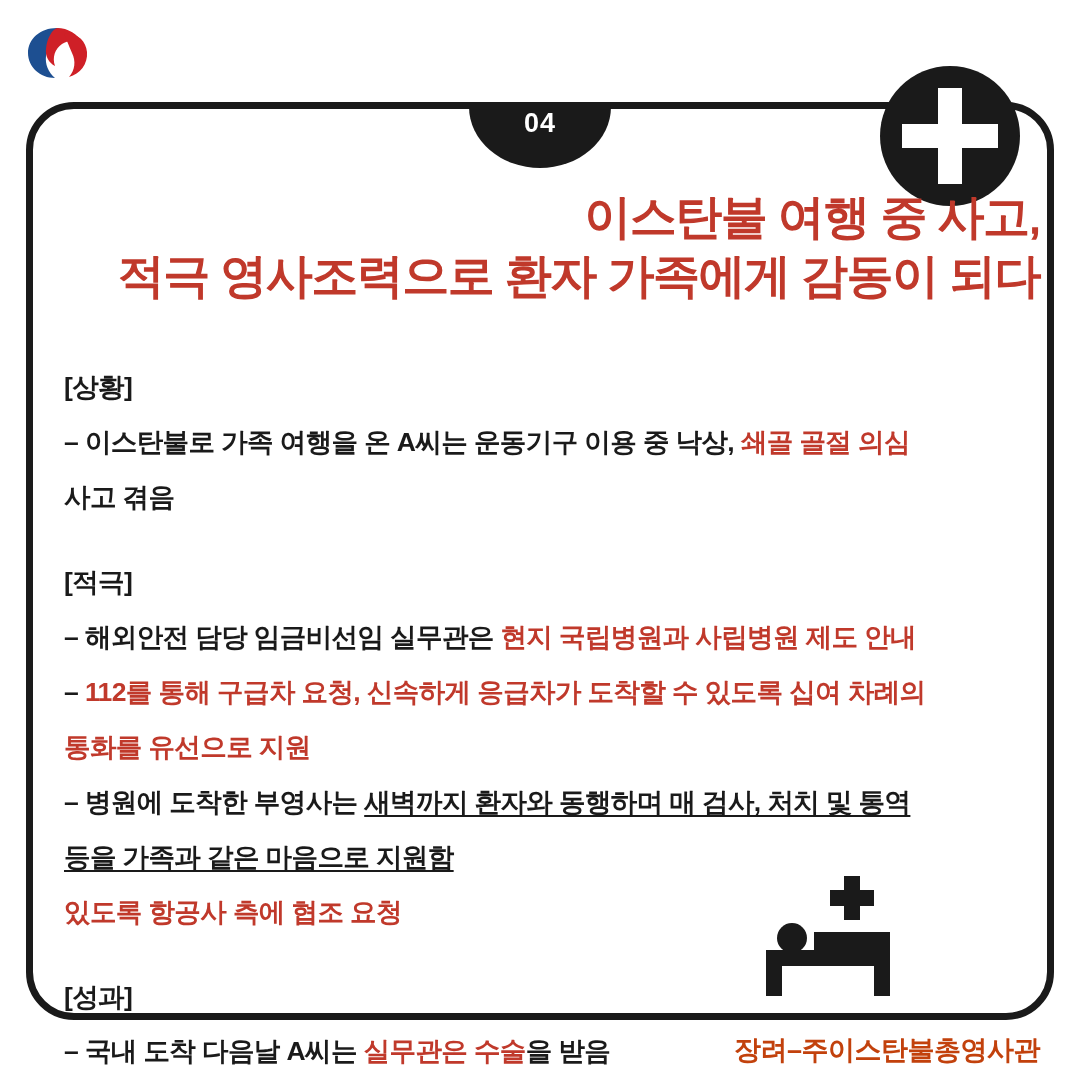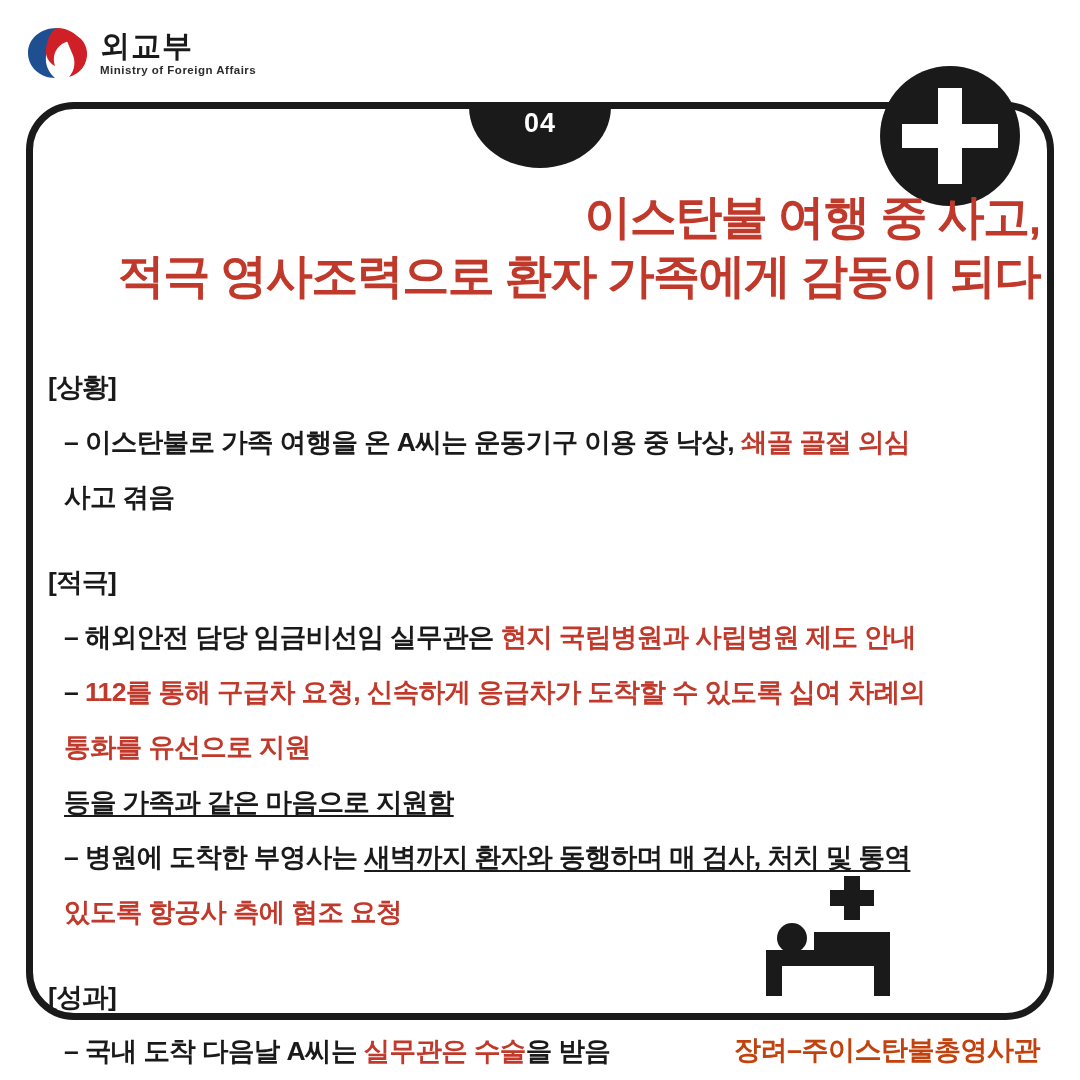--- a/index.html
+++ b/index.html
@@ -111,21 +111,21 @@
     position: absolute;
     left: 48px;
     top: 368px;
     width: 986px;
     font-size: 26.5px;
     font-weight: bold;
     line-height: 1.47;
     color: #1a1a1a;
     letter-spacing: -0.6px;
   }
-  .sec-head { margin: 0 0 2px 0; }
+  .sec-head { margin: 0 0 2px 16px; }
   .line { margin: 16px; }
   .gap { height: 30px; }
   .red { color: #c0392b; }
   .ul { text-decoration: underline; text-underline-offset: 4px; }
 
   
   .bed-icon {
     position: absolute;
     right: 172px;
     bottom: 84px;
@@ -150,24 +150,20 @@
 
 <div id="card">
 
   <div class="logo-wrap">
     <div class="logo-mark">
       <svg viewBox="0 0 66 58" width="66" height="58" aria-hidden="true">
         <path d="M33 4 C16 4 4 15 4 29 C4 43 16 54 31 54 C24 48 21 40 22 32 C23 22 30 14 42 12 C39 7 36 4 33 4 Z" fill="#1d4f91"></path>
         <path d="M33 4 C44 4 54 10 59 20 C52 16 44 16 38 20 C31 25 28 33 31 42 C25 39 21 32 22 25 C23 14 28 6 33 4 Z" fill="#cf2027"></path>
         <path d="M40 10 C52 8 62 16 63 28 C64 40 56 50 45 53 C51 46 52 37 48 29 C45 22 42 14 40 10 Z" fill="#cf2027"></path>
       </svg>
-    </div>
-    <div>
-      <div class="logo-text-ko">외교부</div>
-      <div class="logo-text-en">Ministry of Foreign Affairs</div>
     </div>
   </div>
 
   <div class="frame"></div>
 
   <div class="badge">04</div>
 
   <div class="plus-circle">
     <svg viewBox="0 0 148 148" width="148" height="148" aria-hidden="true">
       <circle cx="74" cy="74" r="70" fill="#1a1a1a"></circle>
@@ -182,22 +178,22 @@
 
   <div class="body-text" id="body">
       <div class="sec-head">[상황]</div>
       <div class="line"><span>– 이스탄불로 가족 여행을 온 A씨는 운동기구 이용 중 낙상, </span><span class="red">쇄골 골절 의심</span></div>
       <div class="line"><span>사고 겪음</span></div>
       <div class="gap"></div>
       <div class="sec-head">[적극]</div>
       <div class="line"><span>– 해외안전 담당 임금비선임 실무관은 </span><span class="red">현지 국립병원과 사립병원 제도 안내</span></div>
       <div class="line"><span>– </span><span class="red">112를 통해 구급차 요청, 신속하게 응급차가 도착할 수 있도록 십여 차례의</span></div>
       <div class="line"><span class="red">통화를 유선으로 지원</span></div>
+      <div class="line"><span>– 병원에 도착한 부영사는 </span><span class="ul">새벽까지 환자와 동행하며 매 검사, 처치 및 통역</span></div>
       <div class="line"><span class="ul">등을 가족과 같은 마음으로 지원함</span></div>
-      <div class="line"><span>– 병원에 도착한 부영사는 </span><span class="ul">새벽까지 환자와 동행하며 매 검사, 처치 및 통역</span></div>
       <div class="line"><span class="red">있도록 항공사 측에 협조 요청</span></div>
       <div class="gap"></div>
       <div class="sec-head">[성과]</div>
       <div class="line"><span>– 국내 도착 다음날 A씨는 </span><span class="red">실무관은 수술</span><span>을 받음</span></div>
     </div>
 
   <div class="bed-icon">
     <svg viewBox="0 0 160 120" width="160" height="120" aria-hidden="true">
       <path d="M96 0 h16 v14 h14 v16 h-14 v14 h-16 v-14 h-14 v-16 h14 z" fill="#1a1a1a"></path>
       <circle cx="44" cy="62" r="15" fill="#1a1a1a"></circle>

